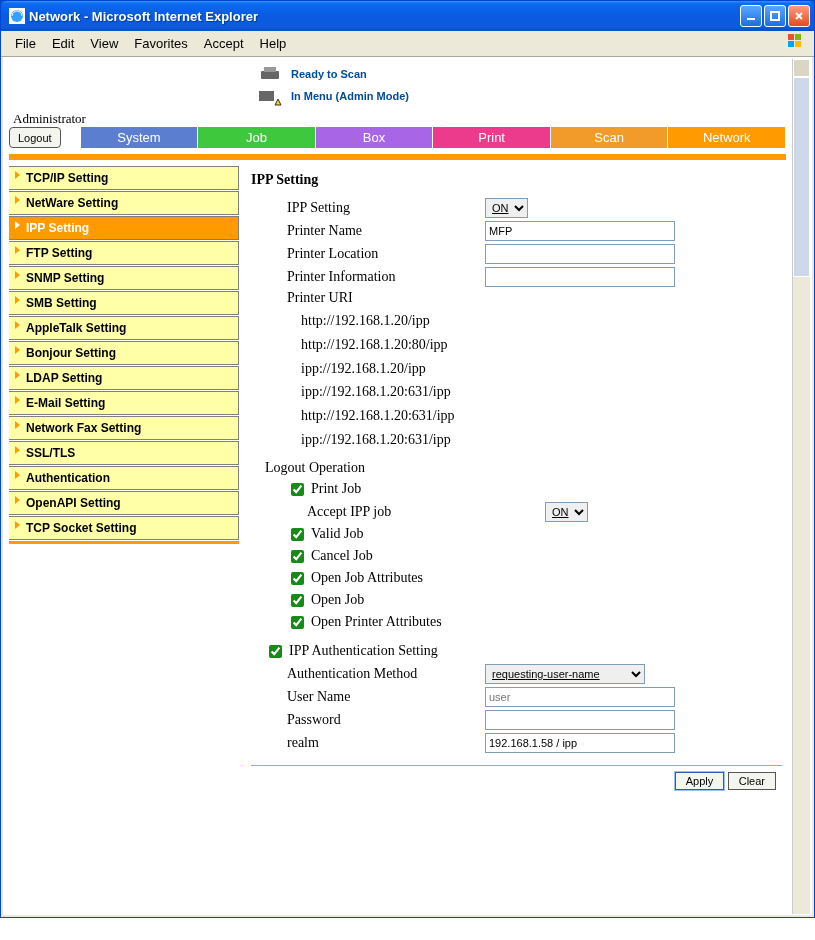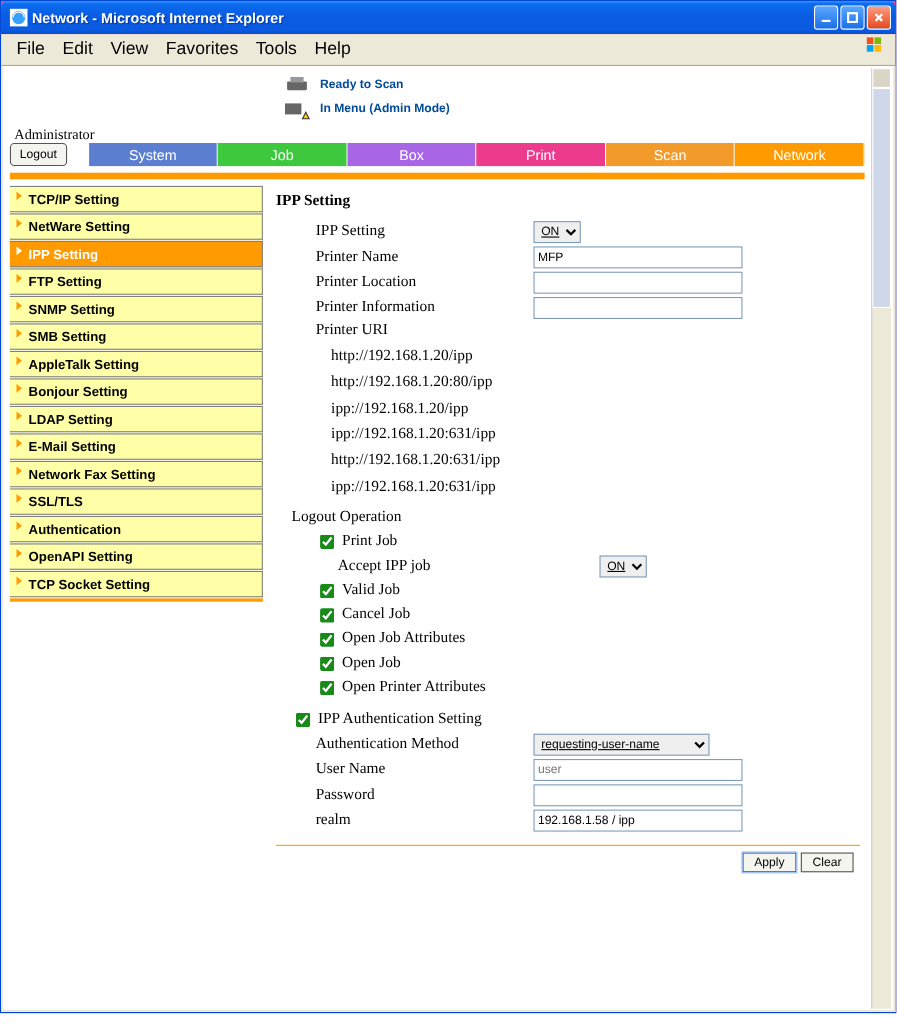--- a/index.html
+++ b/index.html
@@ -1,26 +1,26 @@
 <!DOCTYPE html>
 <html><head>
 <meta charset="utf-8">
 <style>
   * { box-sizing: border-box; }
   body { margin:0; font-family: Tahoma, Verdana, sans-serif; font-size:11px; background:#fff; width:815px; height:940px; overflow:hidden;}
   
-  .window { width:815px; border:1px solid #0046d5; background:#ec4899; }
+  .window { width:815px; border:1px solid #0046d5; background:#0369a1; }
   .titlebar { height:30px; background:linear-gradient(180deg,#3a93ff 0%,#0a6cee 8%,#0a5ae2 50%,#0a5ae2 88%, #064fc4 100%); display:flex; align-items:center; color:#fff; padding:0 4px; border-top-left-radius:6px; border-top-right-radius:6px;}
   .titlebar .icon { width:16px; height:16px; margin:0 4px; background:#fff; display:inline-block; }
   .titlebar .title { font-weight:bold; font-size:13px; flex:1; text-shadow:1px 1px 1px #003a9b;}
   .win-btns { display:flex; gap:2px;}
   .win-btn { width:22px; height:22px; border:1px solid #fff; border-radius:3px; display:flex; align-items:center; justify-content:center; font-weight:bold; font-size:13px; color:#fff; background:linear-gradient(180deg,#5aa6ff 0%,#1b6fe5 100%);}
   .win-btn.close { background:linear-gradient(180deg,#ff9b82 0%,#e54a1d 100%); }
   .menubar { background:#ece9d8; border-bottom:1px solid #aca899; display:flex; align-items:center; padding:2px 6px; position:relative;}
-  .menubar .menu { padding:3px 8px; font-size:16px;}
+  .menubar .menu { padding:3px 8px; font-size:13px;}
   .ie-logo { position:absolute; right:4px; top:1px; width:24px; height:24px; display:flex; align-items:center; justify-content:center; }
   .client { background:#fff; border:2px solid #ece9d8; border-top:none; padding:4px 6px 6px 6px; min-height:860px; position:relative;}
   .page-scroll { position:absolute; right:2px; top:2px; width:18px; height:855px; background:#ece9d8; border-left:1px solid #ccc;}
   .page-scroll .up,.page-scroll .down{height:18px;background:#dad6c6;border:1px solid #fff;}
   .page-scroll .thumb{height:200px;background:#cfd8e8;border:1px solid #fff;margin-top:0;}
   .page { margin-right:20px; }
 
   
   .status-block { display:flex; flex-direction:column; gap:4px; padding:4px 0 6px 250px;}
   .status-row { display:flex; align-items:center; gap:8px; font-size:11px;}
@@ -93,21 +93,21 @@
           </svg>
         </div>
     </div>
   </div>
 
   <div class="menubar">
     <span class="menu">File</span>
     <span class="menu">Edit</span>
     <span class="menu">View</span>
     <span class="menu">Favorites</span>
-    <span class="menu">Tools</span>
+    <span class="menu">Accept</span>
     <span class="menu">Help</span>
     <span class="ie-logo">
        <svg width="22" height="22">
           <rect x="1" y="1" width="6" height="6" fill="#f25022"></rect>
           <rect x="8" y="1" width="6" height="6" fill="#7fba00"></rect>
           <rect x="1" y="8" width="6" height="6" fill="#00a4ef"></rect>
           <rect x="8" y="8" width="6" height="6" fill="#ffb900"></rect>
         </svg>
     </span>
   </div>

